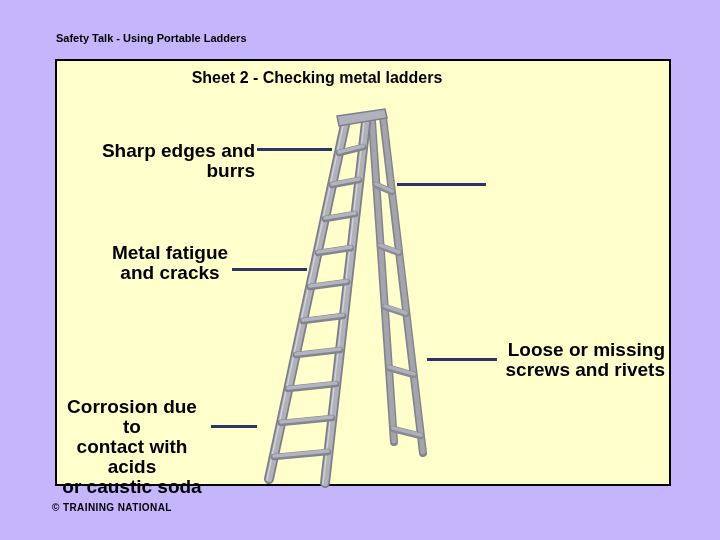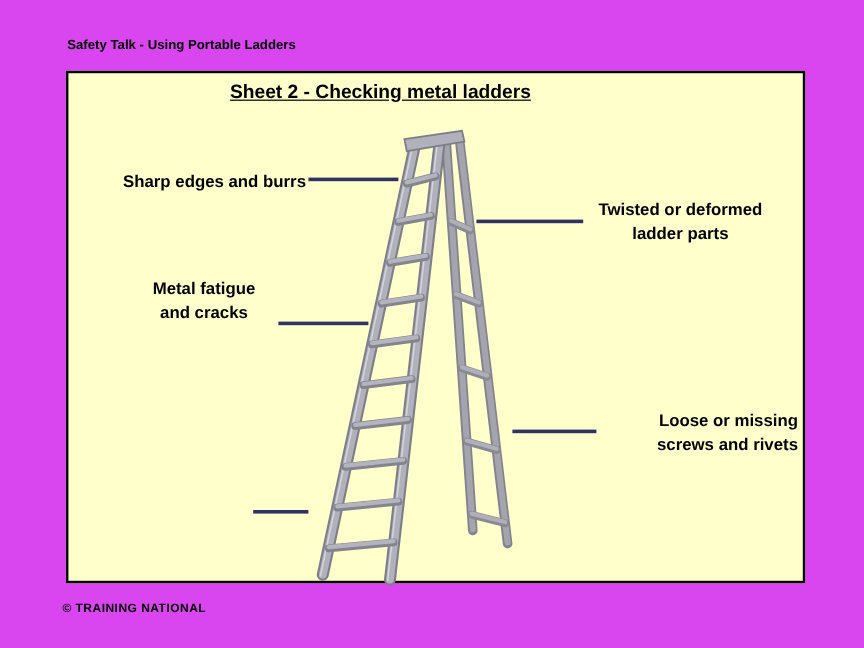--- a/index.html
+++ b/index.html
@@ -1,48 +1,47 @@
 <!DOCTYPE html>
 <html><head>
 <meta charset="utf-8">
 <style>
   html,body{margin:0;padding:0;}
   .slide{
     position:relative;
     width:720px;height:540px;
-    background:#d946ef;
+    background:#c4b5fd;
     font-family:"Liberation Sans",sans-serif;
     color:#000;
     overflow:hidden;
   }
   .header{
     position:absolute;left:56px;top:31px;
     font-size:11px;font-weight:bold;line-height:14px;
   }
   .frame{
     position:absolute;left:55px;top:59px;
     width:612px;height:423px;
     border:2px solid #000;
     background:#FFFFCC;
   }
   .title{
     position:absolute;left:55px;top:68px;width:524px;
     text-align:center;
     font-size:16px;font-weight:bold;
-    text-decoration:underline;
     line-height:20px;
   }
   .label{
     position:absolute;
-    font-size:14px;font-weight:bold;line-height:20px;
+    font-size:19px;font-weight:bold;line-height:20px;
     white-space:pre-line;
   }
   .label.sharp{left:58px;top:141px;width:197px;text-align:right;}
   .label.twisted{left:486px;top:164px;width:162px;text-align:center;}
-  .label.fatigue{left:94px;top:230px;width:152px;text-align:center;}
+  .label.fatigue{left:94px;top:243px;width:152px;text-align:center;}
   .label.loose{left:505px;top:340px;width:160px;text-align:right;}
   .label.corrosion{left:56px;top:397px;width:152px;text-align:center;}
   .leader{
     position:absolute;height:3px;background:#2F3264;
   }
   .leader.l1{left:257px;top:148px;width:75px;}
   .leader.l2{left:397px;top:183px;width:89px;}
   .leader.l3{left:232px;top:268px;width:75px;}
   .leader.l4{left:427px;top:358px;width:70px;}
   .leader.l5{left:211px;top:425px;width:46px;}
@@ -135,22 +134,23 @@
     <polygon points="337,116 385,109 387,118 339,126" fill="#B1B1BC" stroke="#7E7E89" stroke-width="1.5"></polygon>
   </svg>
 
   <div class="leader l1"></div>
   <div class="leader l2"></div>
   <div class="leader l3"></div>
   <div class="leader l4"></div>
   <div class="leader l5"></div>
 
   <div class="label sharp">Sharp edges and burrs</div>
-  <div class="label twisted">Twisted or deformed
-ladder parts</div>
   <div class="label fatigue">Metal fatigue
 and cracks</div>
   <div class="label loose">Loose or missing
 screws and rivets</div>
+  <div class="label corrosion">Corrosion due to
+contact with acids
+or caustic soda</div>
 
   <div class="footer">© TRAINING NATIONAL</div>
 
 </div>
 
 </body></html>

